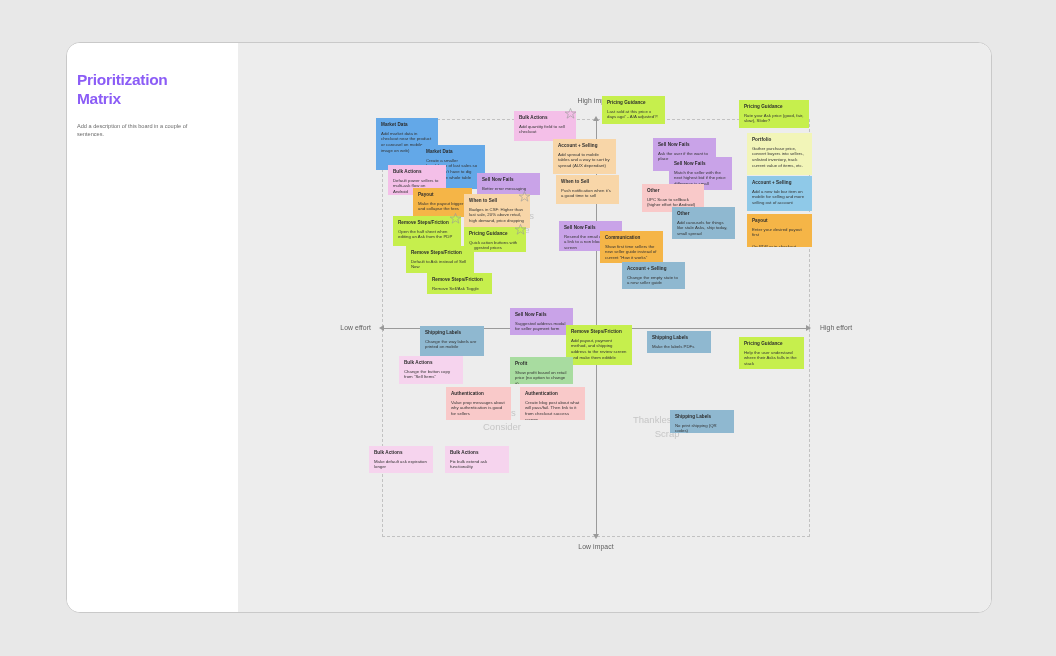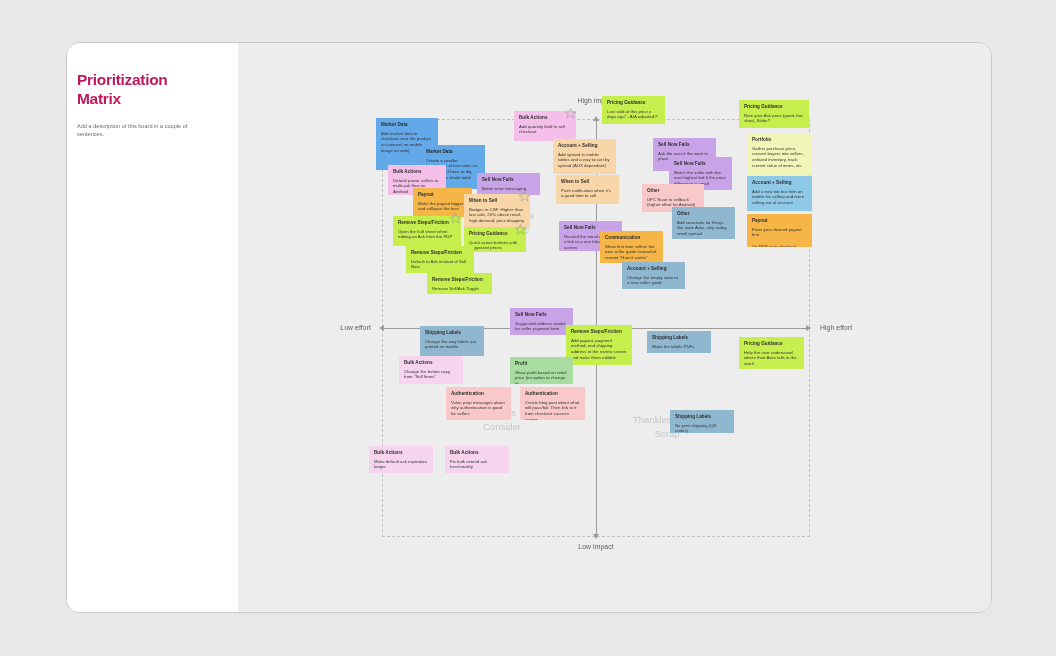--- a/index.html
+++ b/index.html
@@ -20,21 +20,21 @@
   }
   
   #sidebar {
     width: 171px; height: 100%;
     background: #ffffff;
     padding: 28px 21px 0 10px;
     flex: 0 0 171px;
     border-right: 1px solid transparent;
   }
   #board-title {
-    font-size: 15.5px; font-weight: 700; color: #be185d;
+    font-size: 15.5px; font-weight: 700; color: #8b5cf6;
     line-height: 1.22; letter-spacing: -0.3px;
     white-space: pre-line;
   }
   #board-desc {
     margin-top: 13px;
     font-size: 5.6px; color: #6c6c6c; line-height: 1.55;
     max-width: 132px;
   }
   
   #canvas {

